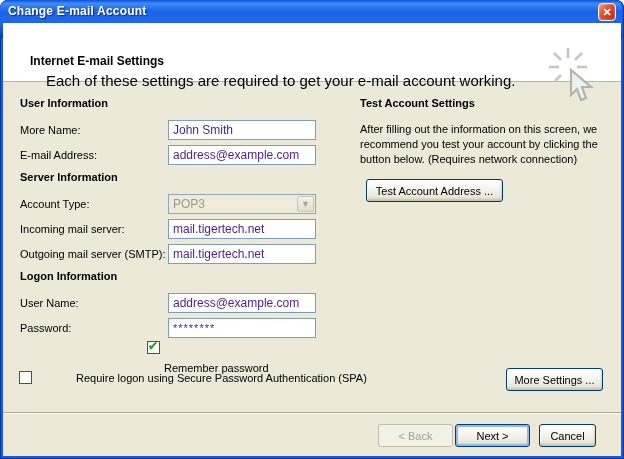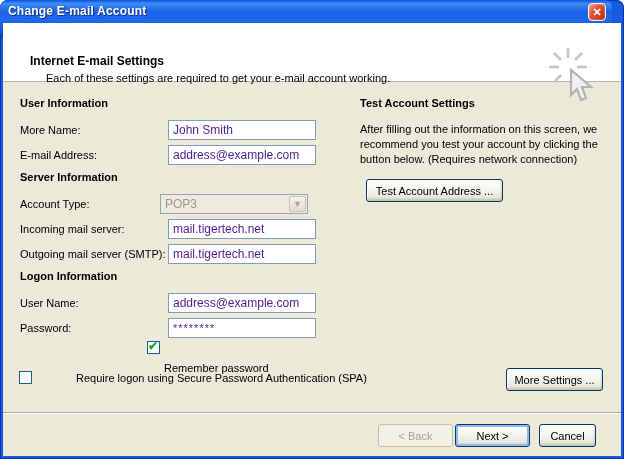--- a/index.html
+++ b/index.html
@@ -5,21 +5,21 @@
   * { margin:0; padding:0; box-sizing:border-box; }
   html,body { background:#fff; }
   body { font-family:"Liberation Sans", sans-serif; }
 
   .window {
     position:relative; width:624px; height:459px;
     background:#175BDE; border-radius:8px 8px 0 0; overflow:hidden;
     box-shadow: inset 0 0 0 1px #0733A6;
   }
   .titlebar {
-    position:absolute; left:0; top:0; right:12px; height:38px;
+    position:absolute; left:0; top:0; right:2px; height:38px;
     background:linear-gradient(180deg,#0A51E0 0%,#3F8CF3 9%,#1A63E8 30%,#2068EA 55%,#1356D8 80%,#0845B5 94%,#0A3D9F 100%);
     border-radius:7px 7px 0 0;
   }
   .title-text {
     position:absolute; left:8px; top:4px;
     color:#fff; font-size:12px; font-weight:bold;
     text-shadow:1px 1px 1px #10307A; letter-spacing:.2px;
   }
   .close-btn {
     position:absolute; right:6px; top:3px; width:18px; height:18px;
@@ -36,21 +36,21 @@
   .header {
     position:absolute; left:3px; top:23px; width:618px; height:59px;
     background:#FFFFFF; border-bottom:1px solid #B7B4A5;
   }
   .header-title {
     position:absolute; left:27px; top:31px;
     font-size:12px; font-weight:bold; color:#000;
   }
   .header-sub {
     position:absolute; left:43px; top:49px;
-    font-size:11px; color:#000;
+    font-size:15px; color:#000;
   }
   .cursor-art { position:absolute; right:12px; top:24px; }
 
   .group-heading {
     position:absolute; font-size:11px; font-weight:bold; color:#000;
   }
   .field-label { position:absolute; font-size:11px; color:#000; }
 
   .xp-input {
     position:absolute; width:148px; height:20px;
@@ -135,21 +135,21 @@
   </div>
 
   <span class="group-heading" style="left:20px; top:97px;">User Information</span>
   <span class="field-label" style="left:20px; top:124px;">More Name:</span>
   <input class="xp-input" style="left: 168px; top: 120px;" value="John Smith">
   <span class="field-label" style="left:20px; top:149px;">E-mail Address:</span>
   <input class="xp-input" style="left: 168px; top: 145px;" value="address@example.com">
 
   <span class="group-heading" style="left:20px; top:171px;">Server Information</span>
   <span class="field-label" style="left:20px; top:198px;">Account Type:</span>
-  <div class="xp-select" style="left:160px; top:194px;">
+  <div class="xp-select" style="left:168px; top:194px;">
     <span>POP3</span>
     <span class="arrow-box">▼</span>
   </div>
   <span class="field-label" style="left:20px; top:223px;">Incoming mail server:</span>
   <input class="xp-input" style="left: 168px; top: 219px;" value="mail.tigertech.net">
   <span class="field-label" style="left:20px; top:248px;">Outgoing mail server (SMTP):</span>
   <input class="xp-input" style="left: 168px; top: 244px;" value="mail.tigertech.net">
 
   <span class="group-heading" style="left:20px; top:270px;">Logon Information</span>
   <span class="field-label" style="left:20px; top:297px;">User Name:</span>

